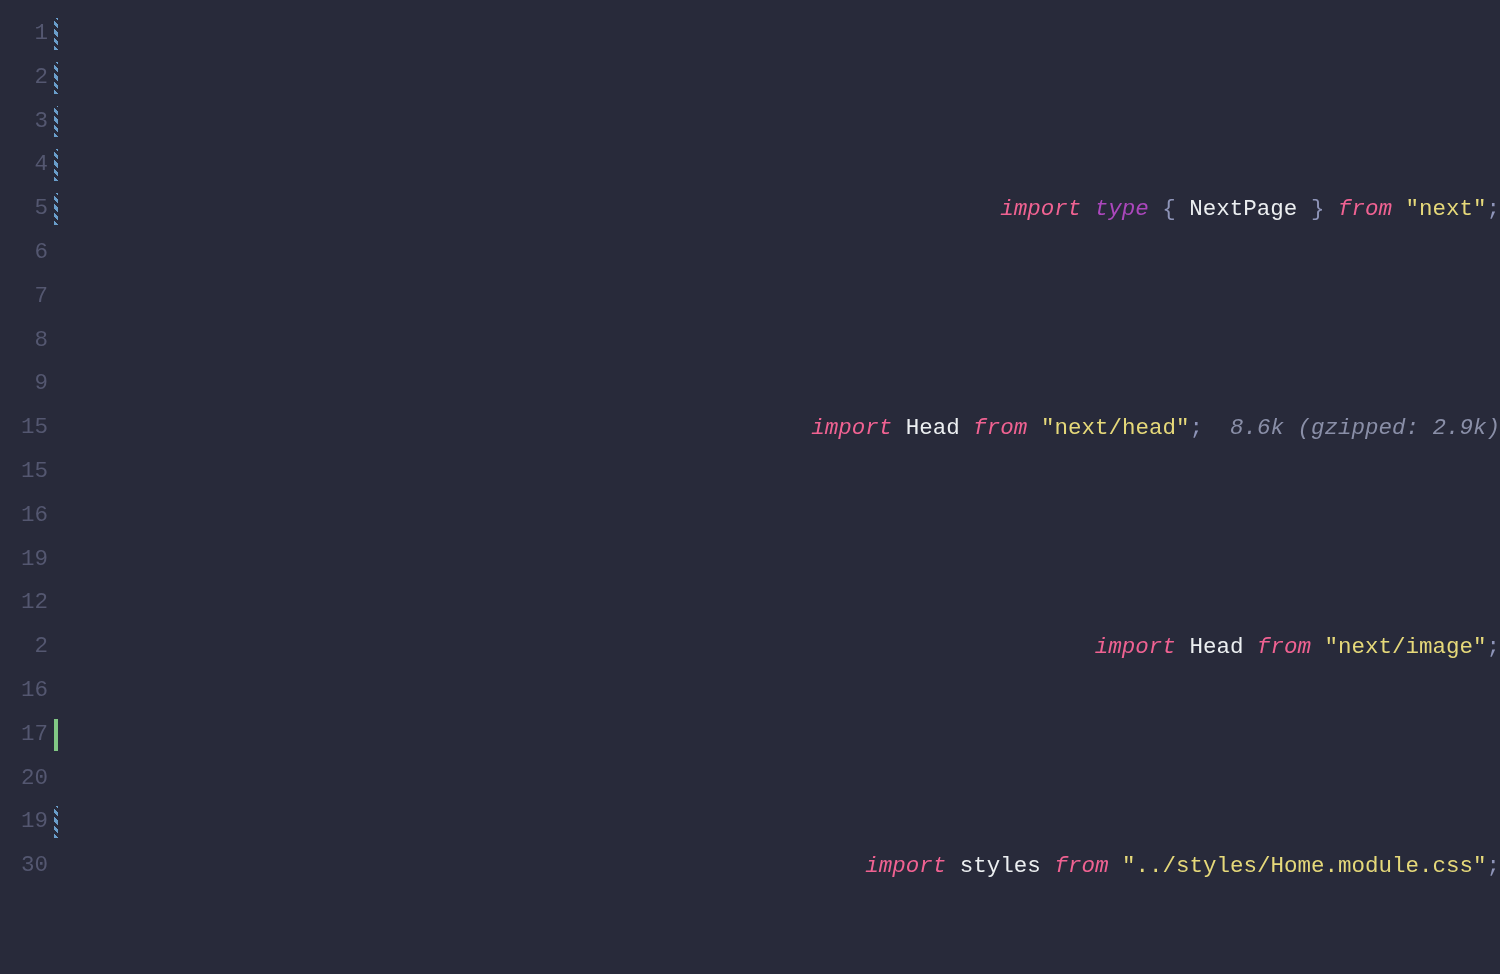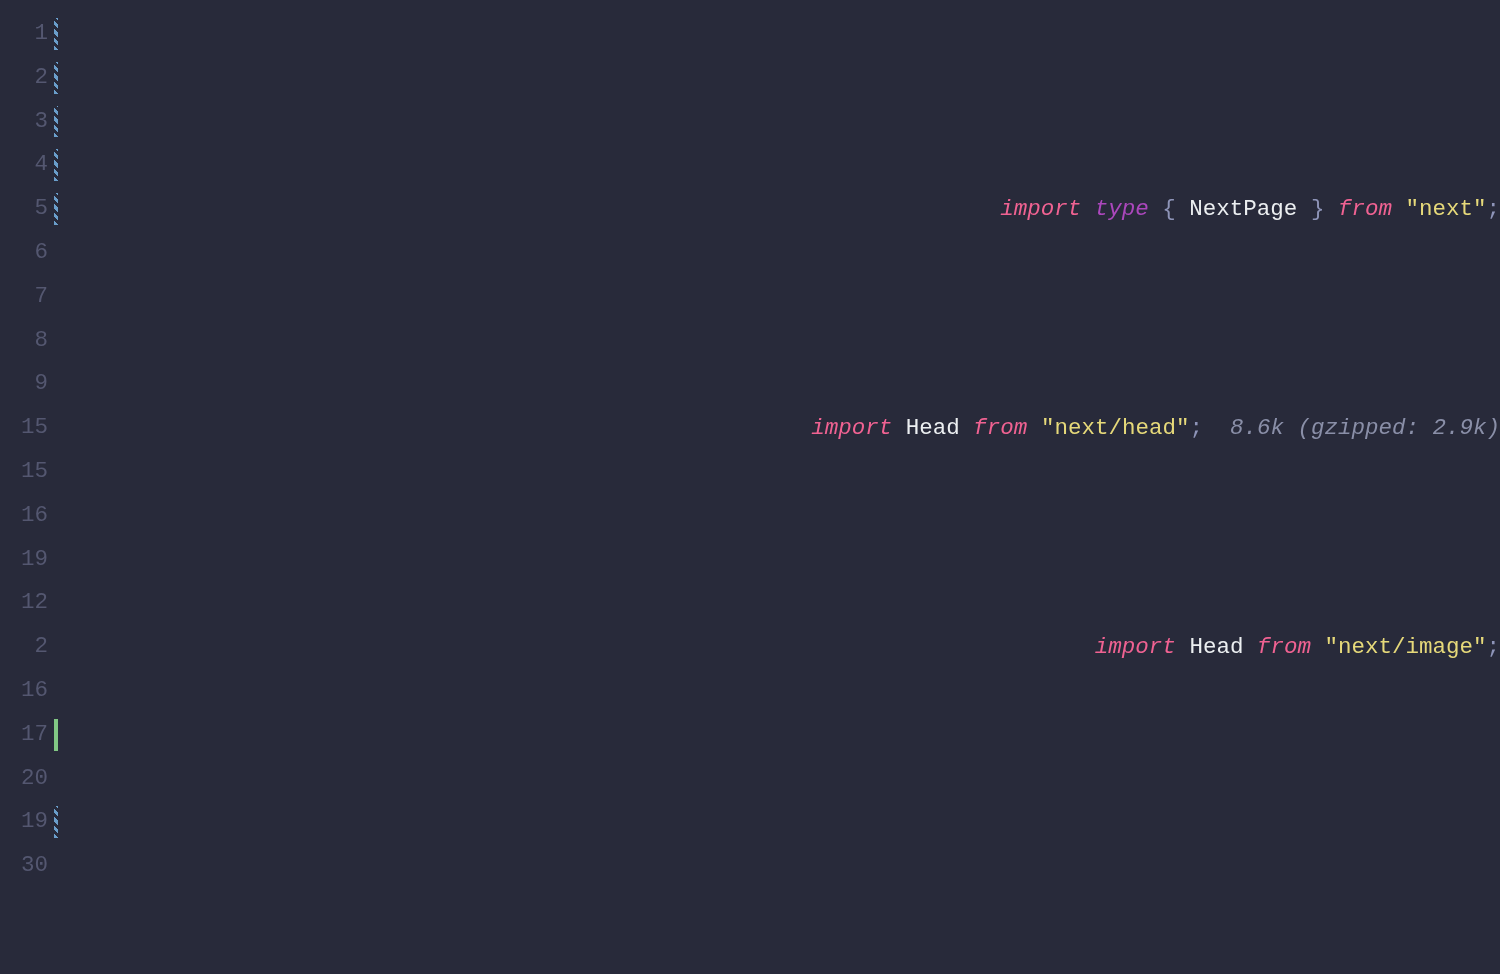--- a/index.html
+++ b/index.html
@@ -97,20 +97,21 @@
     
     <div class="line"><span class="kw">import</span> <span class="ty">type</span> <span class="brace">{</span> <span class="id">NextPage</span> <span class="brace">}</span> <span class="kw">from</span> <span class="str">"next"</span><span class="punc">;</span></div>
 
     
     <div class="line"><span class="kw">import</span> <span class="id">Head</span> <span class="kw">from</span> <span class="str">"next/head"</span><span class="punc">;</span>  <span class="hint">8.6k (gzipped: 2.9k)</span></div>
 
     
     <div class="line"><span class="kw">import</span> <span class="id">Head</span> <span class="kw">from</span> <span class="str">"next/image"</span><span class="punc">;</span></div>
 
     
+    <div class="line"><span class="kw">import</span> <span class="id">styles</span> <span class="kw">from</span> <span class="str">"../styles/Home.module.css"</span><span class="punc">;</span></div>
 
     
     
 
     
     
 
     
     
 

